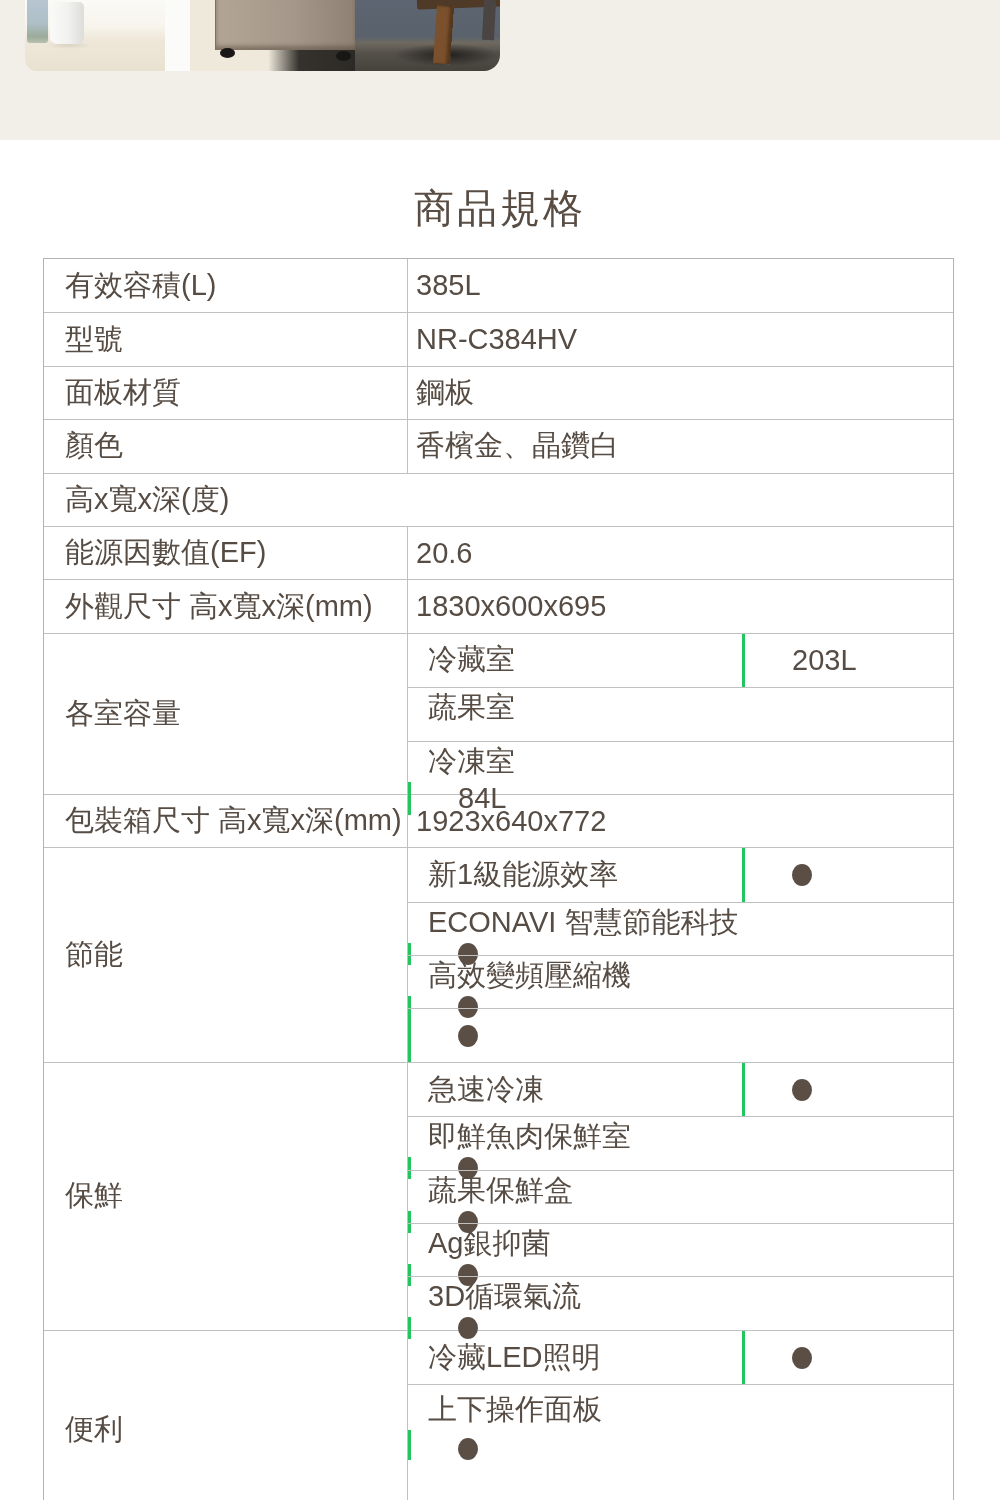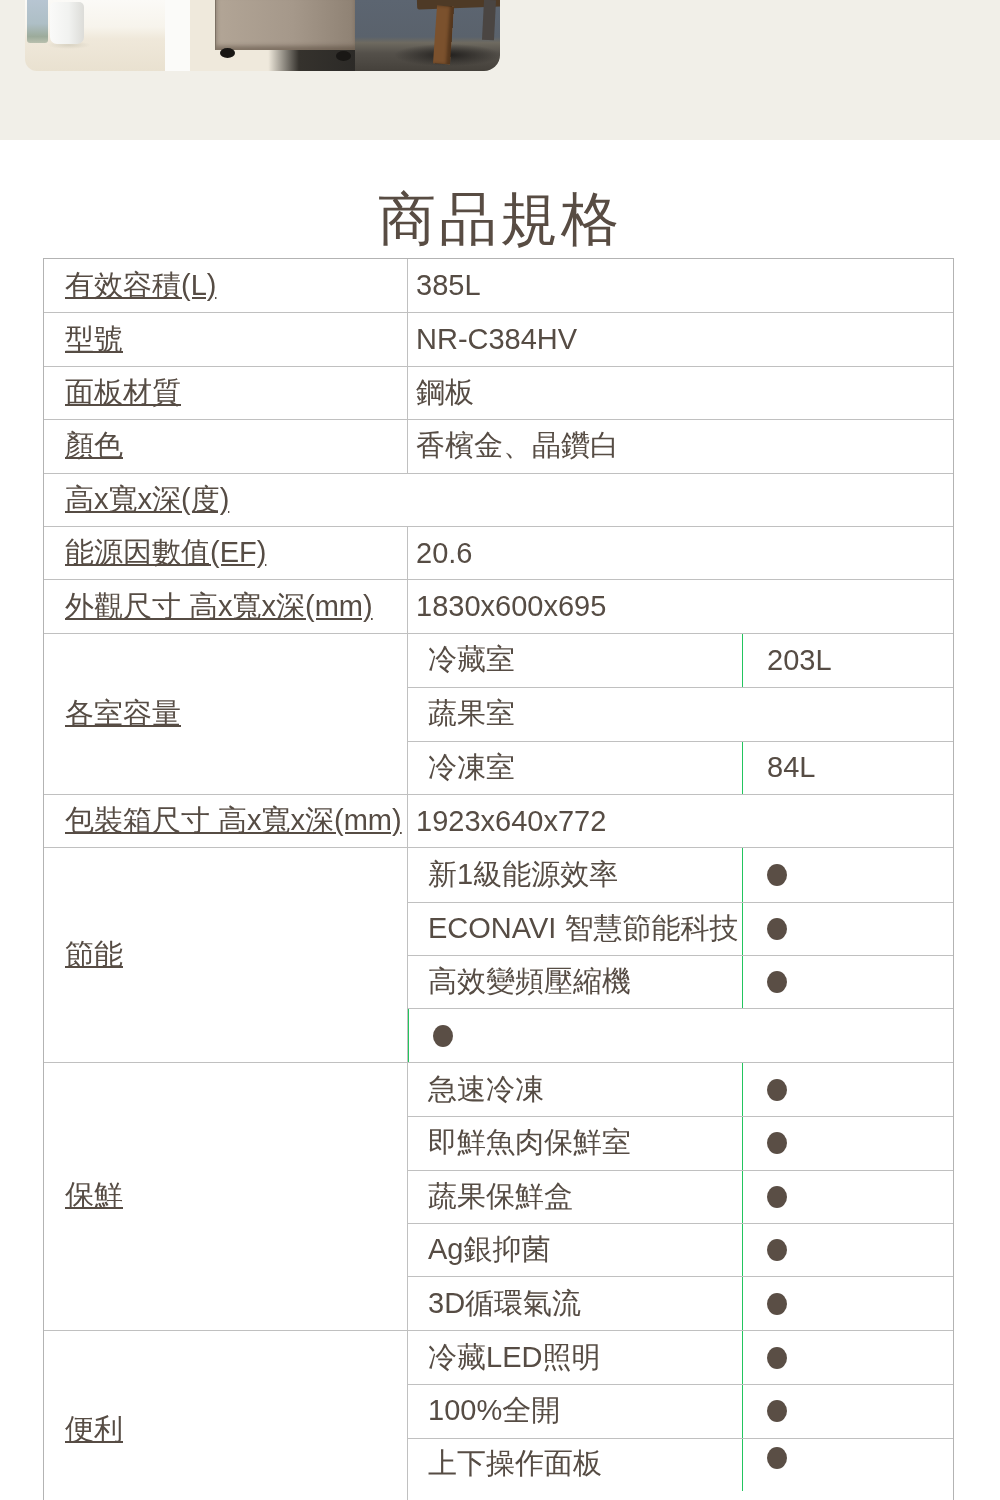--- a/index.html
+++ b/index.html
@@ -42,38 +42,38 @@
   .stool-seat{position:absolute;left:62px;top:-4px;width:85px;height:12px;background:#4e3a26;
      border-radius:2px;transform:rotate(-2deg);}
   .stool-leg{position:absolute;left:80px;top:6px;width:17px;height:58px;background:#7b512d;
      transform:rotate(4deg);box-shadow:inset -4px 0 3px rgba(40,25,10,.45);}
   .stool-leg2{position:absolute;left:128px;top:0;width:12px;height:40px;background:#4a4542;
      transform:rotate(3deg);}
   .stool-shadow{position:absolute;left:40px;top:44px;width:105px;height:22px;
      background:radial-gradient(ellipse at center,#22201e 0%,rgba(34,32,30,0) 72%);}
   
   .page-title{position:absolute;top:181px;left:0;width:1000px;text-align:center;
-     font-size:58px;letter-spacing:3px;color:#584c43;}
+     font-size:40px;letter-spacing:3px;color:#584c43;}
   
   .spec-table{position:absolute;left:43px;top:258px;width:911px;
      border:1px solid #b3b3b3;box-sizing:border-box;font-size:29px;}
   .row{display:flex;box-sizing:border-box;}
   .row + .row{border-top:1px solid #c0c0c0;}
   .row.simple{height:53.4px;}
   .cell-label{width:363px;flex:none;display:flex;align-items:center;
-     padding-left:21px;box-sizing:border-box;text-decoration:underline;}
+     padding-left:21px;box-sizing:border-box;}
   .cell-value{flex:1;display:flex;align-items:center;padding-left:8px;
      border-left:1px solid #c0c0c0;box-sizing:border-box;}
   .subrows{flex:1;display:flex;flex-direction:column;border-left:1px solid #c0c0c0;}
   .subrow{display:flex;height:53.4px;box-sizing:border-box;}
-  .subrow + .subrow{border-top:1px solid #c0c0c0;}
+  .subrow + .subrow{border-top:1px solid #c0c0c0;flex-direction:column;}
   .sub-name{width:334px;flex:none;display:flex;align-items:center;
      padding-left:20px;box-sizing:border-box;}
-  .sub-right{flex:1;display:flex;align-items:center;padding-left:24px;
-     border-left:1px solid #22c55e;box-sizing:border-box;}
+  .sub-right{flex:1;display:flex;align-items:center;padding-left:47px;
+     border-left:3px solid #22c55e;box-sizing:border-box;}
   .dot{width:20px;height:22px;border-radius:50%;background:#5a4e45;flex:none;}
   .row.group-last{min-height:200px;}
   .subrow.partial .sub-name{align-items:flex-start;padding-top:5px;}
   .subrow.partial .sub-right{align-items:flex-start;padding-top:8px;}
 </style>
 </head>
 <body>
 
 <div class="band"></div>
 
@@ -213,26 +213,20 @@
     </div>
     <div class="row group group-last">
       <div class="cell-label">便利</div>
       <div class="subrows">
         <div class="subrow">
           <div class="sub-name">冷藏LED照明</div>
           <div class="sub-right">
             <span class="dot"></span>
           </div>
         </div>
-        <div class="subrow">
-          <div class="sub-name">100%全開</div>
-          <div class="sub-right">
-            <span class="dot"></span>
-          </div>
-        </div>
         <div class="subrow partial">
           <div class="sub-name">上下操作面板</div>
           <div class="sub-right">
             <span class="dot"></span>
           </div>
         </div>
       </div>
     </div>
   </div>
 

